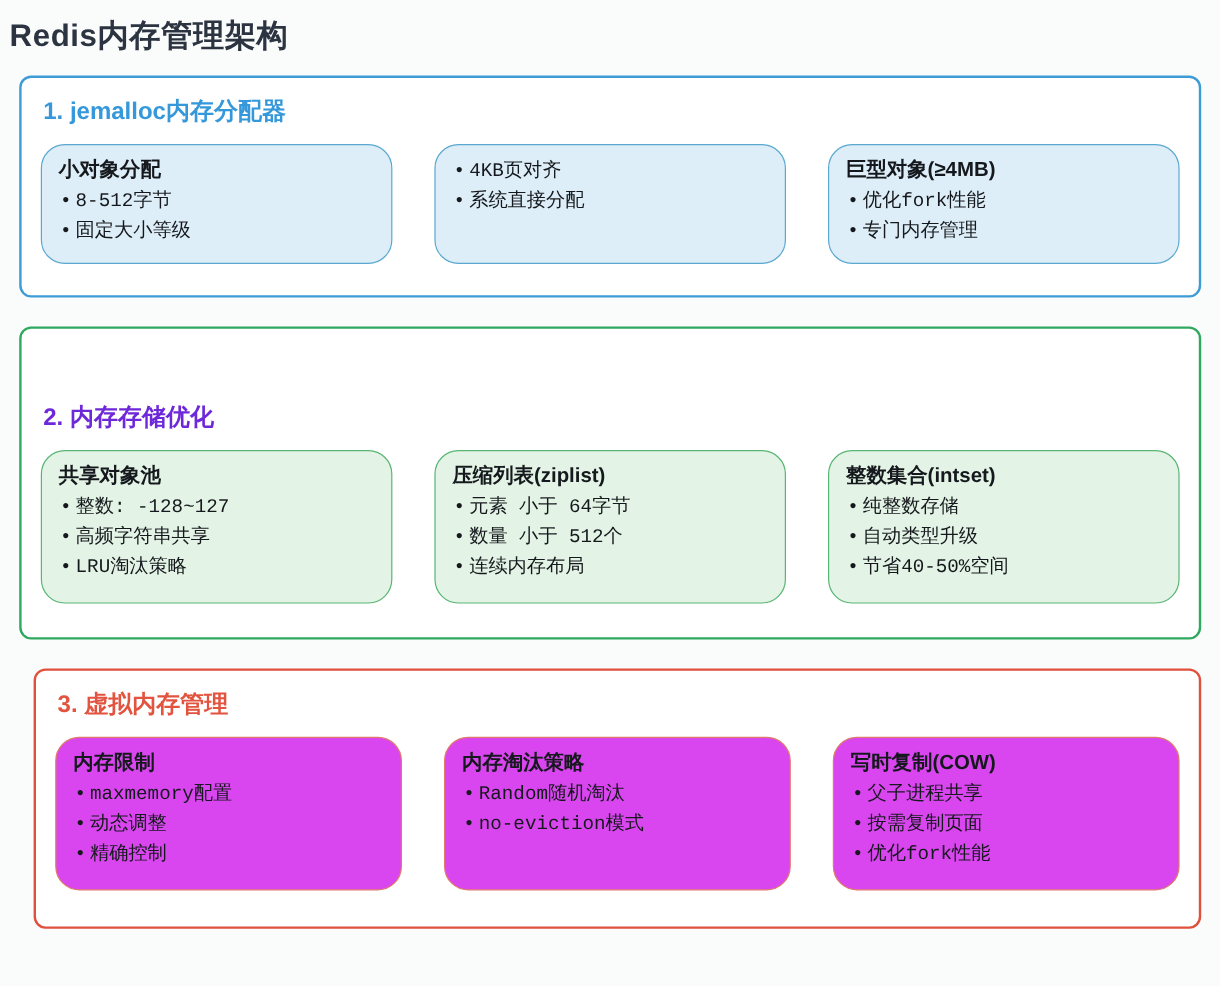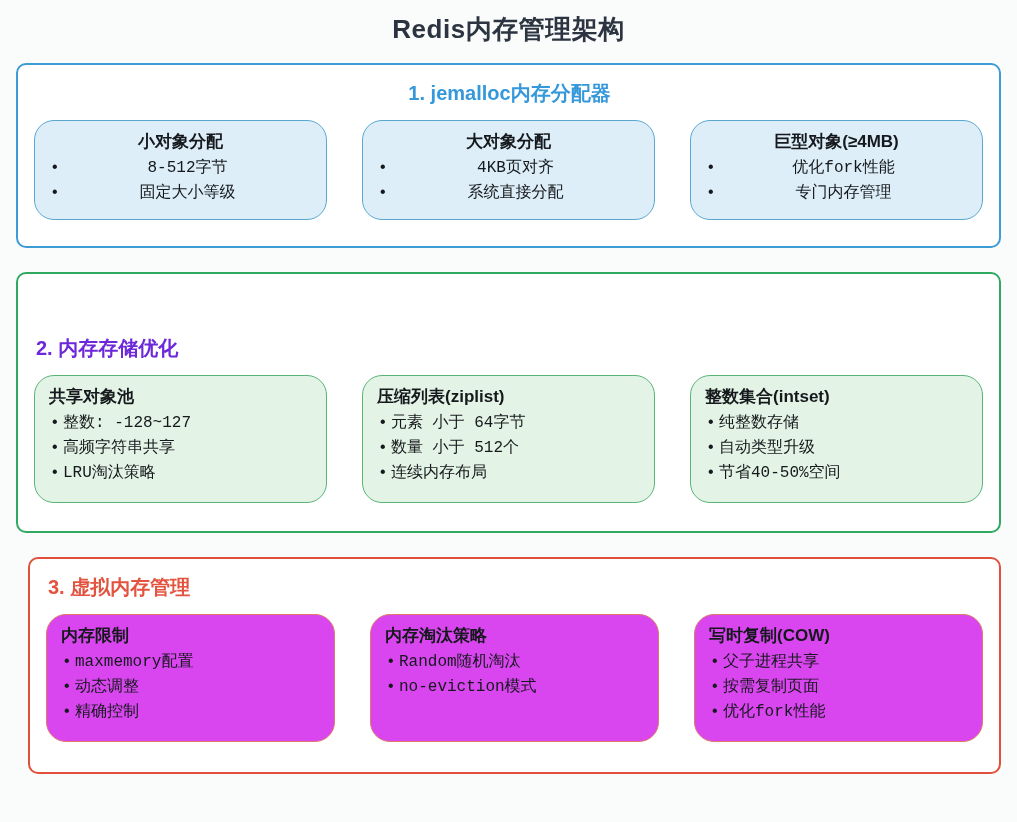--- a/index.html
+++ b/index.html
@@ -14,37 +14,37 @@
     font-family: "Liberation Sans", "DejaVu Sans", sans-serif;
     overflow: hidden;
   }
   .page {
     width: 1017px;
     height: 822px;
     position: relative;
     padding: 0 8px;
   }
   .page-title {
-    text-align: center;
+    text-align: left;
     font-size: 26px;
     font-weight: bold;
     color: #2b3440;
     letter-spacing: 0.5px;
     padding-top: 14px;
     padding-bottom: 18px;
     line-height: 1.2;
   }
   .section {
     border-radius: 10px;
     background: #ffffff;
     margin: 0 8px 24px 8px;
     padding: 14px 16px 18px 16px;
     position: relative;
   }
-  .section-blue   { border: 2px solid #3d9bd6; text-align: center; }
+  .section-blue   { border: 2px solid #3d9bd6; }
   .section-green  { border: 2px solid #2ea95f; }
   .section-red    { border: 2px solid #e0503d; margin-left: 20px; }
 
   .section-title {
     font-size: 20px;
     font-weight: bold;
     line-height: 1.25;
     margin: 2px 0 14px 2px;
   }
   .title-blue  { color: #3498db; }
@@ -116,21 +116,20 @@
 
       <div class="card card-blue">
         <div class="card-title">小对象分配</div>
         <ul class="card-list">
           <li>8-512字节</li>
           <li>固定大小等级</li>
         </ul>
       </div>
 
       <div class="card card-blue">
-        <div class="card-title">大对象分配</div>
         <ul class="card-list">
           <li>4KB页对齐</li>
           <li>系统直接分配</li>
         </ul>
       </div>
 
       <div class="card card-blue">
         <div class="card-title">巨型对象(≥4MB)</div>
         <ul class="card-list">
           <li>优化fork性能</li>

